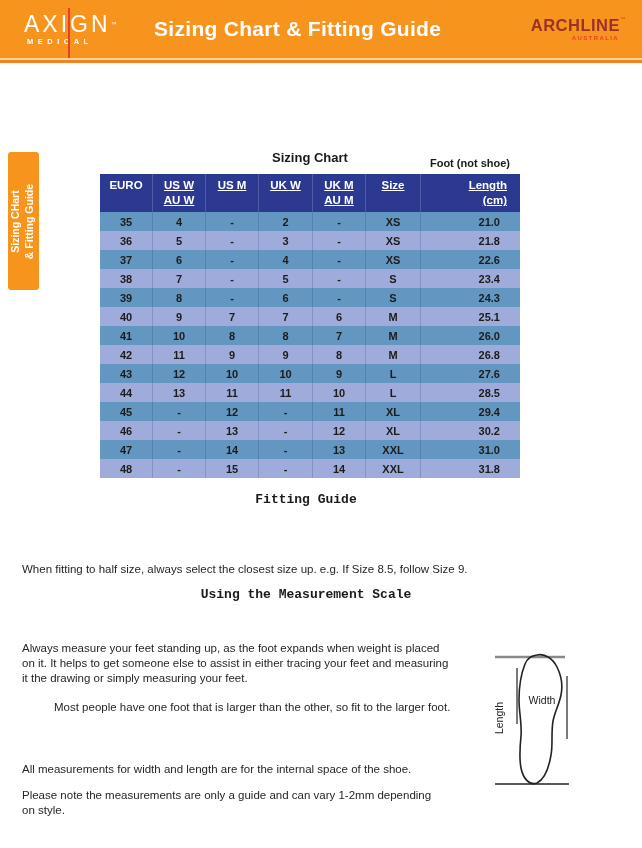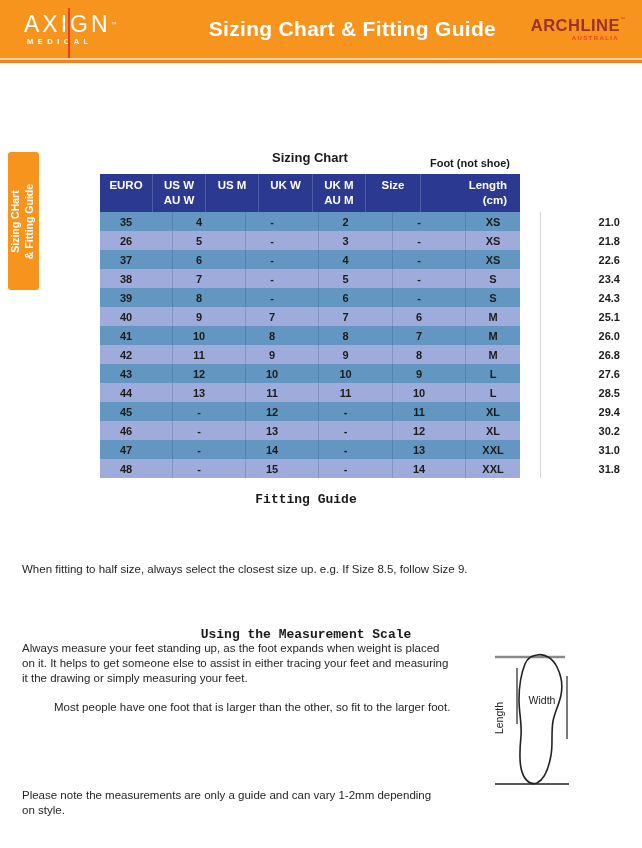--- a/index.html
+++ b/index.html
@@ -17,57 +17,57 @@
           display:flex;align-items:center;}
   .strip-light{position:absolute;left:0;top:58px;width:642px;height:2px;background:var(--orange-light);}
   .strip-orange{position:absolute;left:0;top:60px;width:642px;height:3px;background:var(--orange2);}
 
   .logo-axign{position:relative;width:130px;margin-left:24px;color:#fff;}
   .axign-word{font-size:23px;letter-spacing:3px;font-weight:400;line-height:24px;white-space:nowrap;}
   .axign-tm{font-size:6px;vertical-align:top;}
   .axign-sub{font-size:7.5px;font-weight:bold;letter-spacing:4.5px;margin-top:1px;padding-left:3px;white-space:nowrap;}
   .axign-line{position:absolute;left:44px;top:-4px;width:2px;height:50px;background:var(--red);}
 
-  .banner-title{flex:1;text-align:right;color:#fff;font-size:21px;font-weight:bold;letter-spacing:0.3px;white-space:nowrap;}
+  .banner-title{flex:1;text-align:left;color:#fff;font-size:21px;font-weight:bold;letter-spacing:0.3px;white-space:nowrap;}
 
   .logo-archline{width:130px;margin-right:16px;text-align:right;line-height:1;}
   .arch-word{font-size:16.5px;font-weight:bold;letter-spacing:0.5px;color:var(--maroon);white-space:nowrap;}
   .arch-tm{font-size:5.5px;vertical-align:top;color:var(--red);}
   .arch-sub{font-size:6px;font-weight:bold;letter-spacing:1.4px;color:var(--red);margin-top:1px;padding-right:7px;}
 
   
   .side-tab{position:absolute;left:8px;top:152px;width:31px;height:138px;background:var(--orange);border-radius:3px;}
   .side-tab-text{position:absolute;width:138px;height:31px;left:-53.5px;top:53.5px;transform:rotate(-90deg);
                  color:#fff;font-weight:bold;font-size:10.5px;line-height:13.5px;text-align:center;white-space:nowrap;}
 
   
   .sc-title{position:absolute;left:100px;top:150px;width:420px;text-align:center;font-size:13px;font-weight:bold;color:#1a1a1a;}
   .foot-note{position:absolute;left:100px;top:157px;width:410px;text-align:right;font-size:11px;font-weight:bold;color:#1a1a1a;}
 
   .size-table{position:absolute;left:100px;top:174px;width:420px;text-align:right;}
   .thead,.tr{display:grid;grid-template-columns:52px 53px 53px 54px 53px 55px 100px;}
   .thead{background:var(--navy);height:38px;}
   .th{color:#fff;font-size:11.5px;font-weight:bold;line-height:15px;display:flex;flex-direction:column;
       align-items:center;justify-content:flex-start;padding-top:4px;}
-  .th:not(.col0){border-left:1px solid rgba(255,255,255,0.18);}
+  .th:not(.col0){border-left:1px solid rgba(255,255,255,0.18);text-decoration:underline;}
   .th.col6{align-items:flex-end;padding-right:13px;}
-  .tr{height:19px;gap:20px;}
+  .tr{height:19px;}
   .tr.odd{background:var(--row-blue);}
   .tr.even{background:var(--row-peri);}
   .td{display:flex;align-items:center;justify-content:center;font-size:11px;font-weight:bold;color:#1c1c1c;}
   .td:not(.col0){border-left:1px solid rgba(23,48,110,0.20);}
   .td.col6{justify-content:flex-end;padding-right:20px;}
 
   
   .center-head{position:absolute;left:0;width:612px;text-align:center;font-size:13px;font-weight:bold;color:#1a1a1a;font-family:Liberation Mono, monospace;}
   .para{position:absolute;left:22px;font-size:11.5px;line-height:15px;color:#262626;white-space:pre-line;}
   #fg-head{top:492px;}
   #fg-p1{top:520px;width:600px;}
   #fg-p2{top:562px;width:600px;}
-  #ms-head{top:587px;margin-top:40px;}
+  #ms-head{top:587px;}
   #ms-p1{top:616px;width:600px;}
   #ms-p2{top:641px;width:460px;}
   #ms-p3{top:700px;width:470px;margin-left:32px;}
   #ms-p4{top:762px;width:600px;}
   #ms-p5{top:788px;width:450px;}
   .bold{font-weight:bold;}
 
   
   .foot-diagram{position:absolute;left:486px;top:648px;width:100px;height:145px;}
 </style>
@@ -132,21 +132,21 @@
         <div class="tr odd">
           <div class="td col0">35</div>
           <div class="td col1">4</div>
           <div class="td col2">-</div>
           <div class="td col3">2</div>
           <div class="td col4">-</div>
           <div class="td col5">XS</div>
           <div class="td col6">21.0</div>
         </div>
         <div class="tr even">
-          <div class="td col0">26</div>
+          <div class="td col0">36</div>
           <div class="td col1">5</div>
           <div class="td col2">-</div>
           <div class="td col3">3</div>
           <div class="td col4">-</div>
           <div class="td col5">XS</div>
           <div class="td col6">21.8</div>
         </div>
         <div class="tr odd">
           <div class="td col0">37</div>
           <div class="td col1">6</div>
@@ -259,20 +259,21 @@
   </div>
 
   <h2 class="center-head" id="fg-head">Fitting Guide</h2>
   <p class="para" id="fg-p2">When fitting to half size, always select the closest size up. e.g. If Size 8.5, follow Size 9.</p>
 
   <h2 class="center-head" id="ms-head">Using the Measurement Scale</h2>
   <p class="para" id="ms-p2">Always measure your feet standing up, as the foot expands when weight is placed
 on it. It helps to get someone else to assist in either tracing your feet and measuring
 it the drawing or simply measuring your feet.</p>
   <p class="para" id="ms-p3">Most people have one foot that is larger than the other, so fit to the larger foot.</p>
+  <p class="para" id="ms-p4">All measurements for width and length are for the internal space of the shoe.</p>
   <p class="para" id="ms-p5">Please note the measurements are only a guide and can vary 1-2mm depending
 on style.</p>
 
   <svg class="foot-diagram" viewBox="0 0 100 145" xmlns="http://www.w3.org/2000/svg">
     <line x1="9" y1="9" x2="79" y2="9" stroke="#8a8a8a" stroke-width="2.5"></line>
     <line x1="9" y1="136" x2="83" y2="136" stroke="#222222" stroke-width="1.5"></line>
     <line x1="31" y1="20" x2="31" y2="76" stroke="#222222" stroke-width="1.2"></line>
     <line x1="81" y1="28" x2="81" y2="91" stroke="#222222" stroke-width="1.2"></line>
     <path d="M51,7 C59,5 67,11 71,19 C75,27 77,37 75,47 C73,57 69,63 67,73 C65,85 67,97 65,107 C63,119 59,131 51,135 C43,138 37,130 35,120 C33,110 34,98 35,88 C36,76 33,64 33,52 C33,40 35,26 39,16 C42,9 46,8 51,7 Z" fill="none" stroke="#222222" stroke-width="1.6"></path>
     <text x="56" y="56" font-size="10.5" text-anchor="middle" fill="#222222" font-family="Liberation Sans, sans-serif">Width</text>

